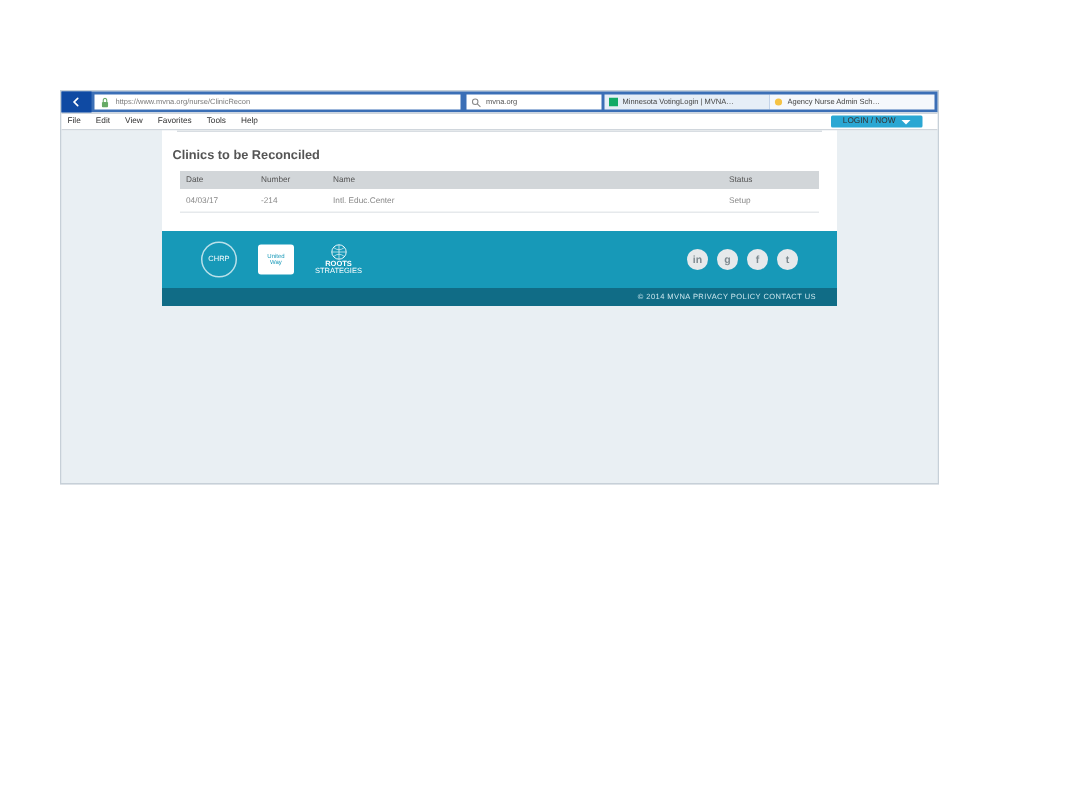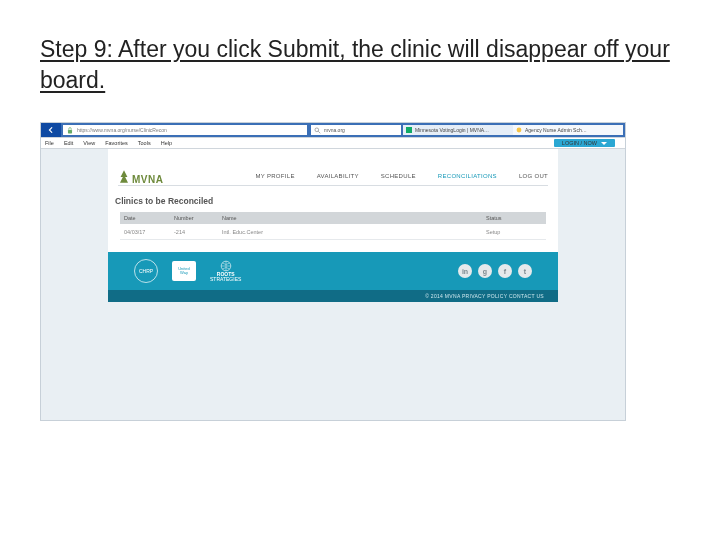--- a/index.html
+++ b/index.html
@@ -62,21 +62,20 @@
   .footer-bar span { font-size: 5px; color: #cde8ef; letter-spacing: 0.3px; }
 
   .below { height: 118px; background: #e9eff3; }
 
   .mag { width:7px; height:7px; }
 </style>
 </head>
 <body>
 
 <div class="slide">
-  <div class="heading">Step 9: After you click Submit, the clinic will disappear off your board.</div>
 
   <div class="shot">
 
     <div class="chrome">
       <div class="back">
         <svg viewBox="0 0 10 10" width="8" height="8">
             <path d="M6 2 L3 5 L6 8" stroke="#fff" stroke-width="1.4" fill="none" stroke-linecap="round"></path>
           </svg>
       </div>
       <div class="addr">
@@ -116,35 +115,20 @@
       <span>Help</span>
       <div class="spacer"></div>
       <div class="login-btn">
         <span>LOGIN / NOW</span>
         <span class="caret"></span>
       </div>
     </div>
 
     <div class="page">
       <div class="card">
-        <div class="card-top">
-          <div class="logo">
-            <svg class="tree" viewBox="0 0 20 28">
-              <path d="M10 2 L4 14 H8 L3 24 H17 L12 14 H16 Z" fill="#6e8a3c"></path>
-            </svg>
-            <span class="logo-text">MVNA</span>
-          </div>
-          <div class="nav">
-            <a>MY PROFILE</a>
-            <a>AVAILABILITY</a>
-            <a>SCHEDULE</a>
-            <a class="active">RECONCILIATIONS</a>
-            <a>LOG OUT</a>
-          </div>
-        </div>
         <div class="hr"></div>
 
         <div class="panel-title">Clinics to be Reconciled</div>
 
         <div class="thead">
           <div class="col-date">Date</div>
           <div class="col-num">Number</div>
           <div class="col-name">Name</div>
           <div class="col-stat">Status</div>
         </div>

